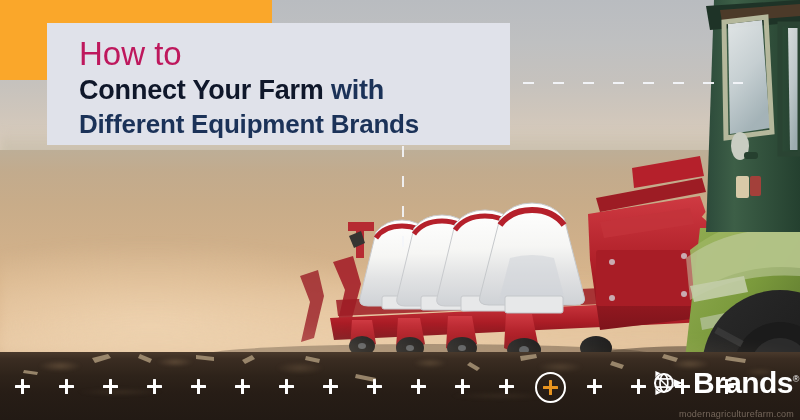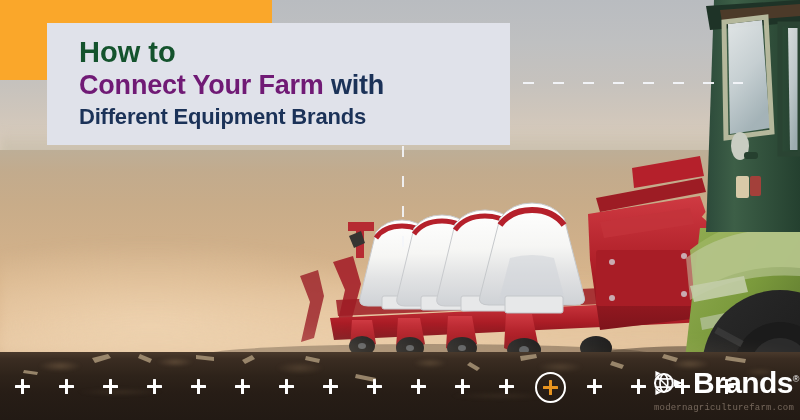--- a/index.html
+++ b/index.html
@@ -94,26 +94,26 @@
   }
 
   
   .headline-card {
     position:absolute; left:47px; top:23px; width:463px; height:122px;
     background:#e0e2ea;
     padding:12px 0 0 32px;
   }
   .hl { font-weight:700; letter-spacing:-0.2px; }
   .hl-1 {
-    font-size:29px; font-weight:700; color:#14532d; line-height:1.18;
+    font-size:33px; font-weight:400; color:#be185d; line-height:1.18;
     letter-spacing:0px;
   }
   .hl-2 { font-size:27px; line-height:1.25; color:#1b3258; }
-  .hl-2 .em { color:#701a75; }
-  .hl-3 { font-size:22px; line-height:1.25; color:#1b3258; }
+  .hl-2 .em { color:#0f172a; }
+  .hl-3 { font-size:26px; line-height:1.25; color:#1b3258; }
 
   
   .plus-row { position:absolute; left:0; top:372px; width:800px; height:32px; }
   .plus {
     position:absolute; top:7px; width:15px; height:15px;
   }
   .plus::before, .plus::after {
     content:""; position:absolute; background:#ffffff; border-radius:.5px;
   }
   .plus::before { left:6px; top:0; width:3px; height:15px; }
@@ -126,23 +126,23 @@
   .plus-active .pv { left:14px; top:8px; width:3px; height:15px; }
   .plus-active .ph { left:8px; top:14px; width:15px; height:3px; }
 
   
   .logo { position:absolute; left:652px; top:366px; height:34px; display:flex; align-items:center; gap:7px; }
   .logo-mark { width:34px; height:34px; display:block; }
   .logo-word { font-size:30px; font-weight:700; color:#ffffff; letter-spacing:-0.6px; line-height:1; position:relative; }
   .logo-word .reg { font-size:9px; vertical-align:super; font-weight:400; }
 
   .watermark {
-    position:absolute; right:6px; bottom:7px;
+    position:absolute; right:6px; bottom:1px;
     font-size:9px; color:rgba(226,206,186,.42); letter-spacing:.2px;
-    font-family:Liberation Mono, monospace;
+    font-family:Liberation Sans, sans-serif;
   }
 </style>
 </head>
 <body>
 
 <div class="stage">
 
   <div class="sky"></div>
   <div class="horizon-haze"></div>
   <div class="field"></div>

